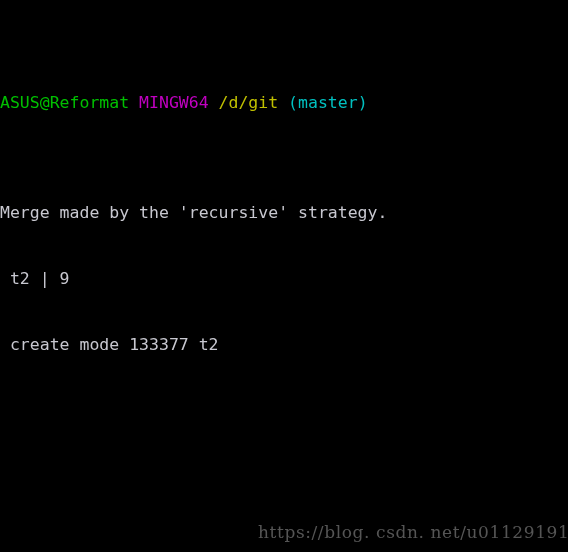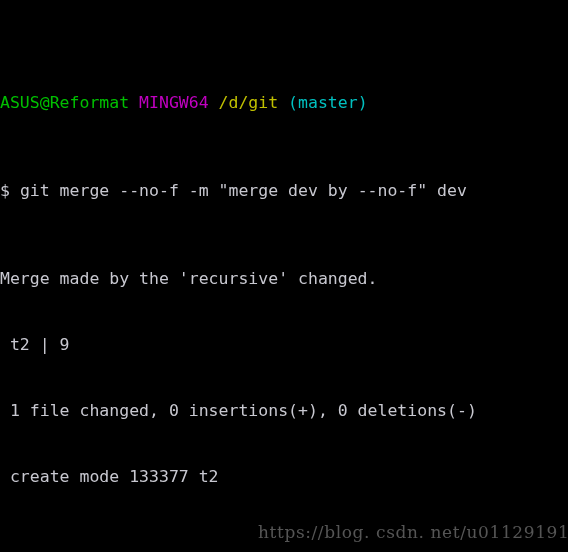--- a/index.html
+++ b/index.html
@@ -54,25 +54,23 @@
 </style>
 </head>
 <body>
 
 <div id="terminal">
   <div id="screen">
 
     
     <div class="row"><span class="seg c-green">ASUS@Reformat</span><span class="seg c-white"> </span><span class="seg c-magenta">MINGW64</span><span class="seg c-white"> </span><span class="seg c-yellow">/d/git</span><span class="seg c-white"> </span><span class="seg c-cyan">(master)</span></div>
 
-    <div class="row"><span class="seg c-white">$ </span><span class="seg c-white">git merge --no-f -m "merge dev by --no-f" dev</span></div>
 
-    <div class="row"><span class="seg c-white">Merge made by the 'recursive' changed.</span></div>
+    <div class="row"><span class="seg c-white">Merge made by the 'recursive' strategy.</span></div>
     <div class="row"><span class="seg c-white"> t2 | 9</span></div>
-    <div class="row"><span class="seg c-white"> 1 file changed, 0 insertions(+), 0 deletions(-)</span></div>
     <div class="row"><span class="seg c-white"> create mode 133377 t2</span></div>
 
     
 
     
     
 
     
 
     

